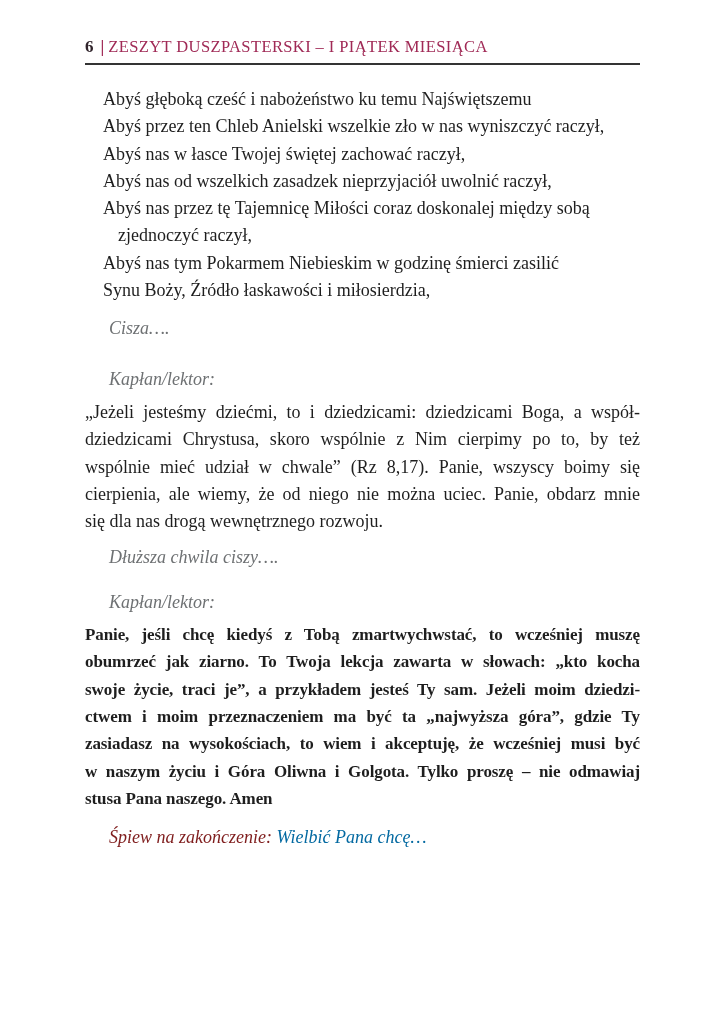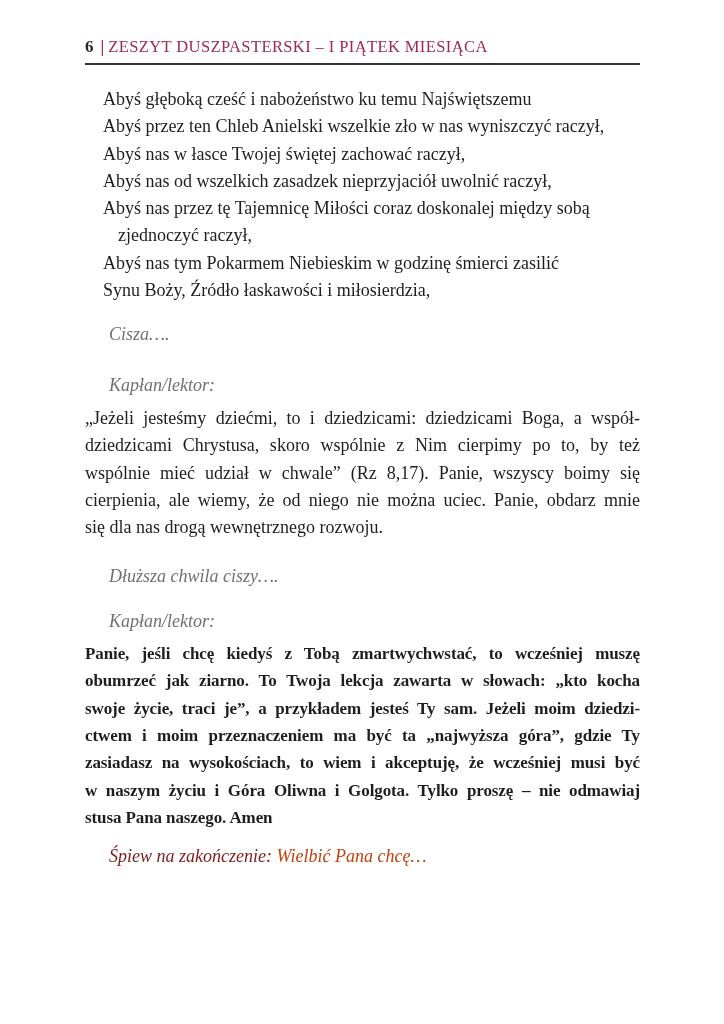--- a/index.html
+++ b/index.html
@@ -64,23 +64,23 @@
   }
   
   .rubric {
     margin: 0;
     padding-left: 24px;
     font-style: italic;
     font-size: 18px;
     line-height: 27.3px;
     color: #6e7173;
   }
-  .rubric.silence-1 { margin-top: 17px; }
+  .rubric.silence-1 { margin-top: 11px; }
   .rubric.speaker-1 { margin-top: 23px; }
-  .rubric.silence-2 { margin-top: 22px; }
+  .rubric.silence-2 { margin-top: 9px; }
   .rubric.speaker-2 { margin-top: 17px; }
   
   .para {
     margin-top: 6px;
     font-size: 18px;
     line-height: 27.3px;
   }
   .para .jline {
     text-align: justify;
     text-align-last: justify;
@@ -96,21 +96,21 @@
   }
   
   .closing-line {
     margin-top: 12px;
     padding-left: 24px;
     font-style: italic;
     font-size: 18px;
     line-height: 27.3px;
   }
   .closing-label { color: #7f1d1d; }
-  .closing-song  { color: #c2410c; text-align: right; }
+  .closing-song  { color: #0369a1; text-align: right; }
 </style>
 </head>
 <body>
 
 <div class="page">
 
   <div class="running-header">
     <span class="page-number">6</span>
     <span class="header-sep">|</span>
     <span class="running-title">ZESZYT DUSZPASTERSKI – I PIĄTEK MIESIĄCA</span>

